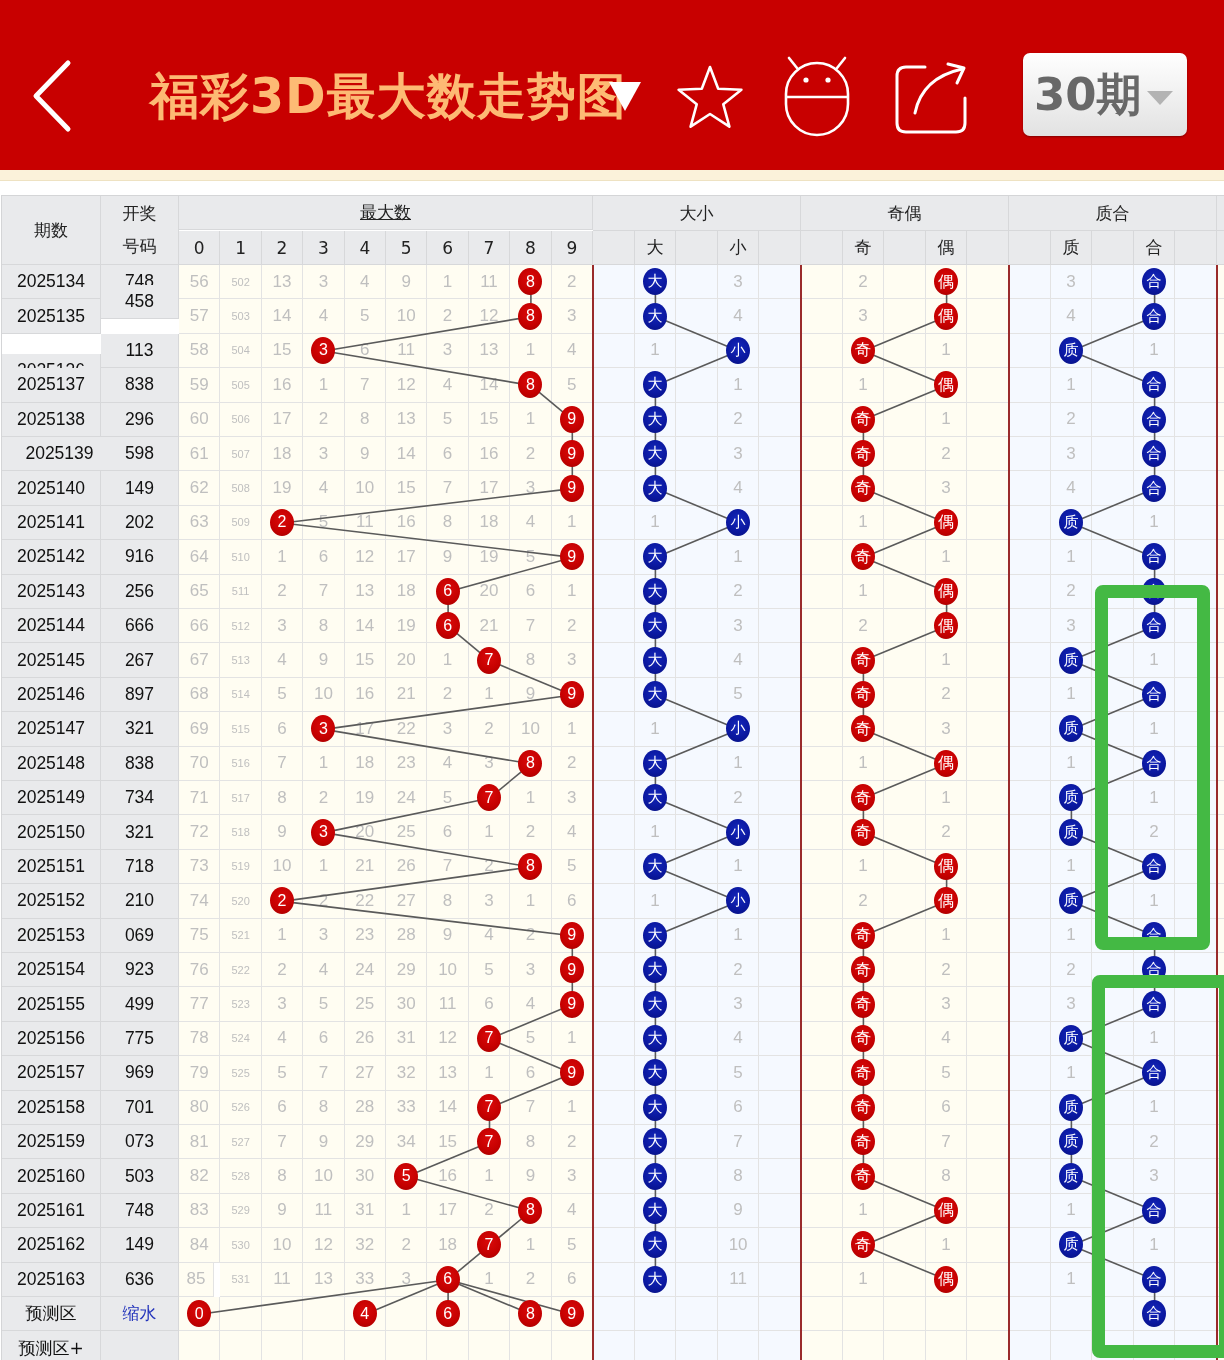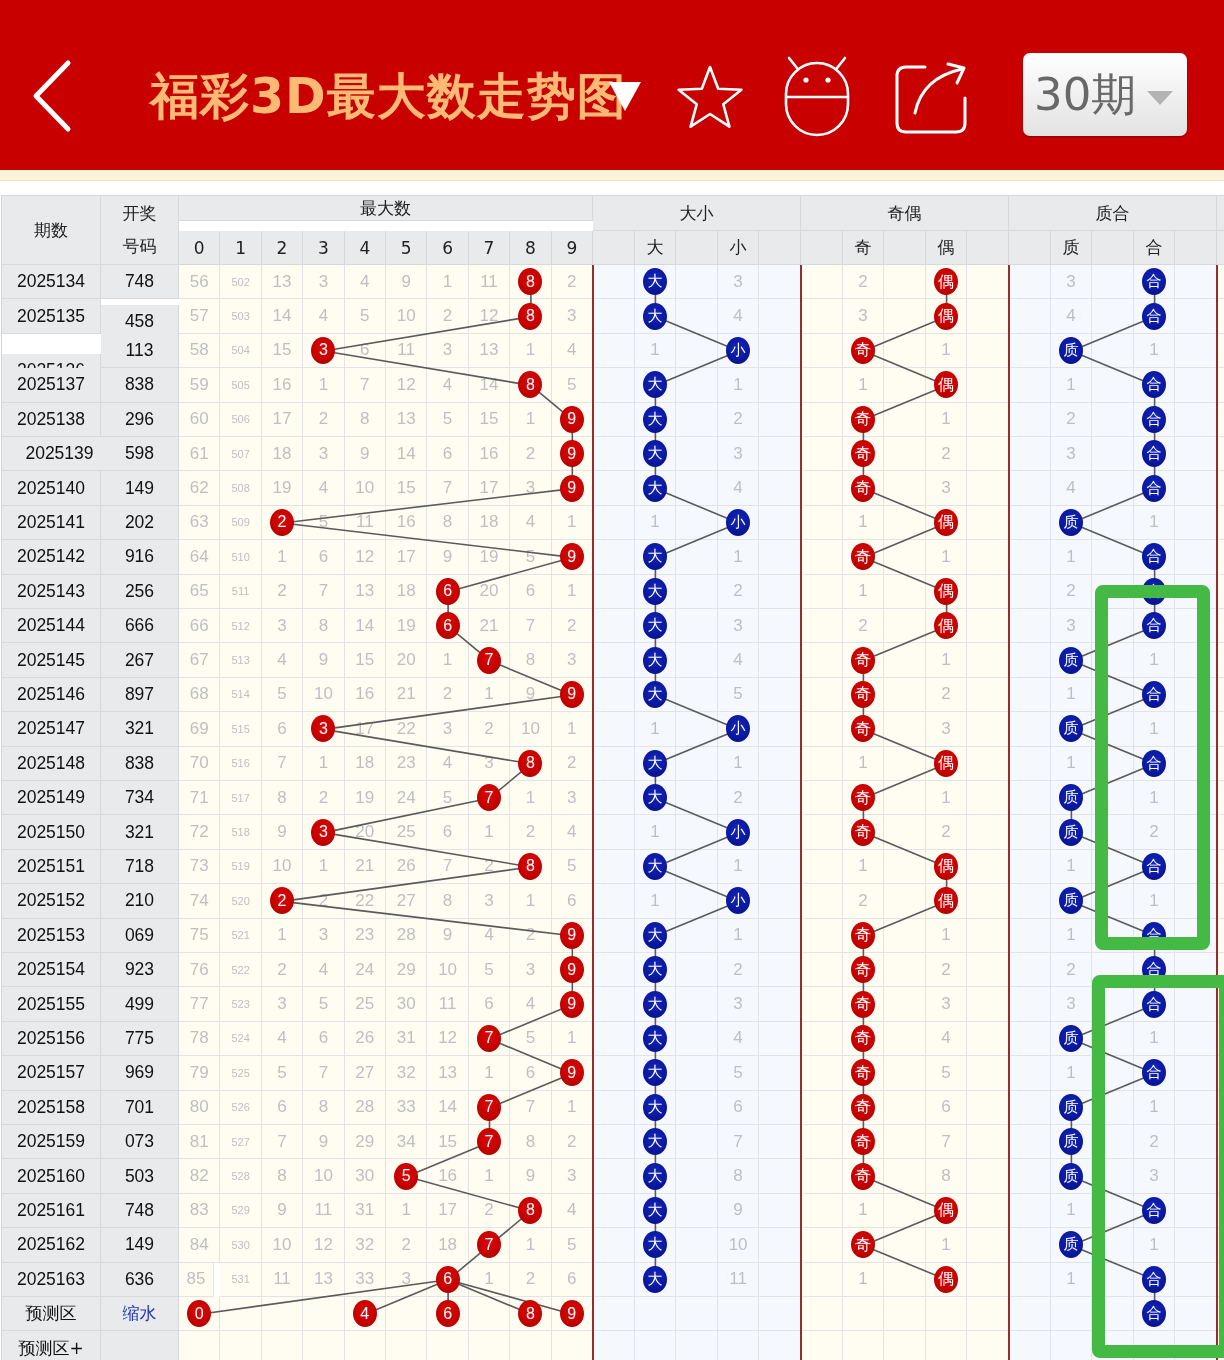--- a/index.html
+++ b/index.html
@@ -6,21 +6,21 @@
   body{width:1224px;height:1360px;overflow:hidden;background:#ffffff;position:relative;font-family:"Liberation Sans","DejaVu Sans",sans-serif;}
   :root{--brand:#C80000;--ball-red:#C40000;--ball-blue:#0A179E;--hl:#44B944;--link:#2233BB;--cream:#FFFDF2;--ice:#F5F9FF;}
   #app{position:absolute;left:0;top:0;width:1224px;height:1360px;overflow:hidden;}
 
   
   .topbar{position:absolute;left:0;top:0;width:1224px;height:170px;background:var(--brand);}
   .strip{position:absolute;left:0;top:170px;width:1224px;height:10px;background:#FBF2DA;border-bottom:1px solid #EEE2C2;}
   .icon{position:absolute;display:block;}
   .title{position:absolute;left:150px;top:67px;height:60px;line-height:60px;color:#fdba74;font-size:49px;font-weight:bold;letter-spacing:1px;white-space:nowrap;font-family:"DejaVu Sans",sans-serif;}
   .select{position:absolute;left:1023px;top:53px;width:164px;height:83px;border-radius:7px;background:linear-gradient(#FFFFFF,#E2E2E2);box-shadow:0 1px 2px rgba(0,0,0,.35);cursor:pointer;}
-  .select-val{position:absolute;left:11px;top:0;line-height:83px;font-size:45px;color:#686868;white-space:nowrap;font-family:"DejaVu Sans",sans-serif;}
+  .select-val{position:absolute;left:11px;top:0;line-height:83px;font-size:45px;color:#686868;white-space:nowrap;font-family:"DejaVu Sans",sans-serif;font-weight:bold;}
 
   
   #grid{position:absolute;left:0;top:0;width:1224px;height:1360px;}
   .tbl-frame{position:absolute;left:1px;top:195px;width:1260px;height:1200px;border-top:1px solid #D4D5D7;border-left:1px solid #D4D5D7;}
   .c{position:absolute;box-sizing:border-box;display:flex;align-items:center;justify-content:center;border-right:1px solid #E3E3E3;border-bottom:1px solid #E3E3E3;overflow:visible;white-space:nowrap;}
   .hd{background:#E9EAEC;color:#222;font-size:17px;border-color:#D7D8DA;font-family:"DejaVu Sans",sans-serif;}
   .hd.col2{flex-direction:column;line-height:33px;}
   .pc{background:#E9EAEC;color:#111;font-size:17.5px;border-color:#D7D8DA;}
   .pc.cjk{font-family:"DejaVu Sans",sans-serif;font-size:17px;}
   .om{color:#BFBFBF;font-size:17px;}
@@ -79,21 +79,21 @@
 
   <div id="grid">
     <div class="tbl-frame"></div>
   <div class="c hd" style="left: 2px; top: 196px; width: 99px; height: 69px;">
         <span>期数</span>
       </div>
       <div class="c hd col2" style="left: 101px; top: 196px; width: 78px; height: 69px;">
         <span>开奖</span>
         <span>号码</span>
       </div>
-      <div class="c hd" style="left: 179px; top: 196px; width: 414px; height: 25px;">
+      <div class="c hd" style="left: 179px; top: 196px; width: 414px; height: 34px; text-decoration: underline;">
         <span>最大数</span>
       </div>
       <div class="c hd" style="left: 179px; top: 231px; width: 41.4px; height: 34px;">
         <span>0</span>
       </div>
       <div class="c hd" style="left: 220.4px; top: 231px; width: 41.4px; height: 34px;">
         <span>1</span>
       </div>
       <div class="c hd" style="left: 261.8px; top: 231px; width: 41.4px; height: 34px;">
         <span>2</span>
@@ -253,21 +253,21 @@
       <div class="c dc" style="left: 1133.8px; top: 265px; width: 41.6px; height: 34.4px; background: var(--ice);">
         <span class="ball blue">合</span>
       </div>
       <div class="c dc" style="left: 1175.4px; top: 265px; width: 41.6px; height: 34.4px; background: var(--ice);">
         <span class="om"></span>
       </div>
       <div class="c dc" style="left: 1217px; top: 265px; width: 41.6px; height: 34.4px; background: var(--cream);"></div>
       <div class="c pc" style="left: 2px; top: 299.4px; width: 99px; height: 34.4px;">
         <span>2025135</span>
       </div>
-      <div class="c pc" style="left: 101px; top: 285px; width: 78px; height: 34.4px; margin-top: 20px;">
+      <div class="c pc" style="left: 101px; top: 285px; width: 78px; height: 34.4px;">
         <span>458</span>
       </div>
       <div class="c dc" style="left: 179px; top: 299.4px; width: 41.4px; height: 34.4px; background: var(--cream);">
         <span class="om">57</span>
       </div>
       <div class="c dc" style="left: 220.4px; top: 299.4px; width: 41.4px; height: 34.4px; background: var(--cream);">
         <span class="om sm">503</span>
       </div>
       <div class="c dc" style="left: 261.8px; top: 299.4px; width: 41.4px; height: 34.4px; background: var(--cream);">
         <span class="om">14</span>

